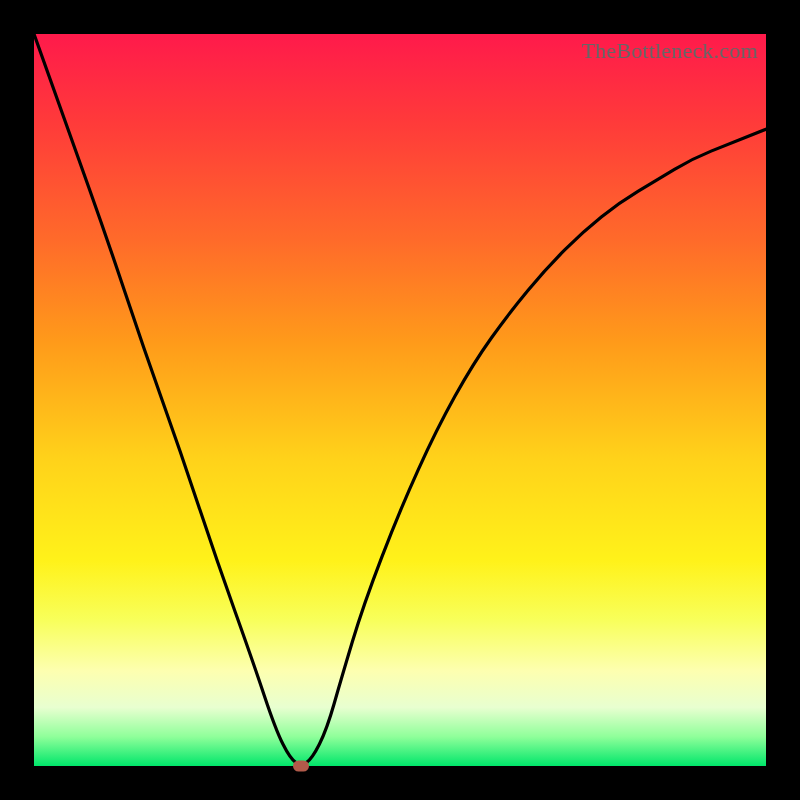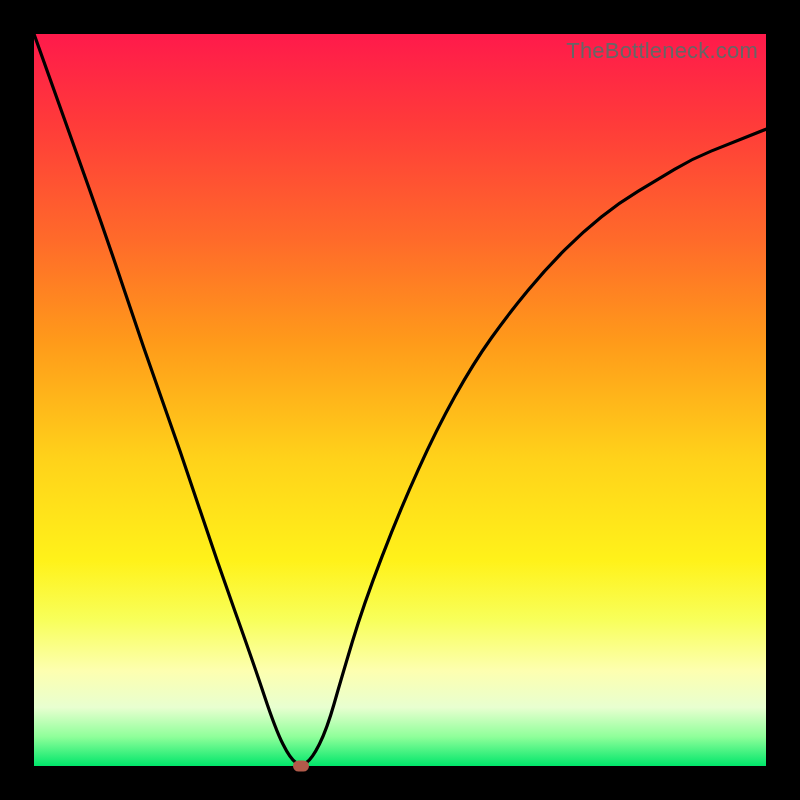--- a/index.html
+++ b/index.html
@@ -9,20 +9,21 @@
     height: 800px;
     background: #000;
     font-family: Arial, Helvetica, sans-serif;
     overflow: hidden;
   }
   .outer {
     position: relative;
     width: 800px;
     height: 800px;
     background: #000;
+    font-family: Liberation Serif, serif;
   }
   .plot {
     position: absolute;
     left: 34px;
     top: 34px;
     width: 732px;
     height: 732px;
     
     background: linear-gradient(to bottom,
       #ff1a4b 0%,

